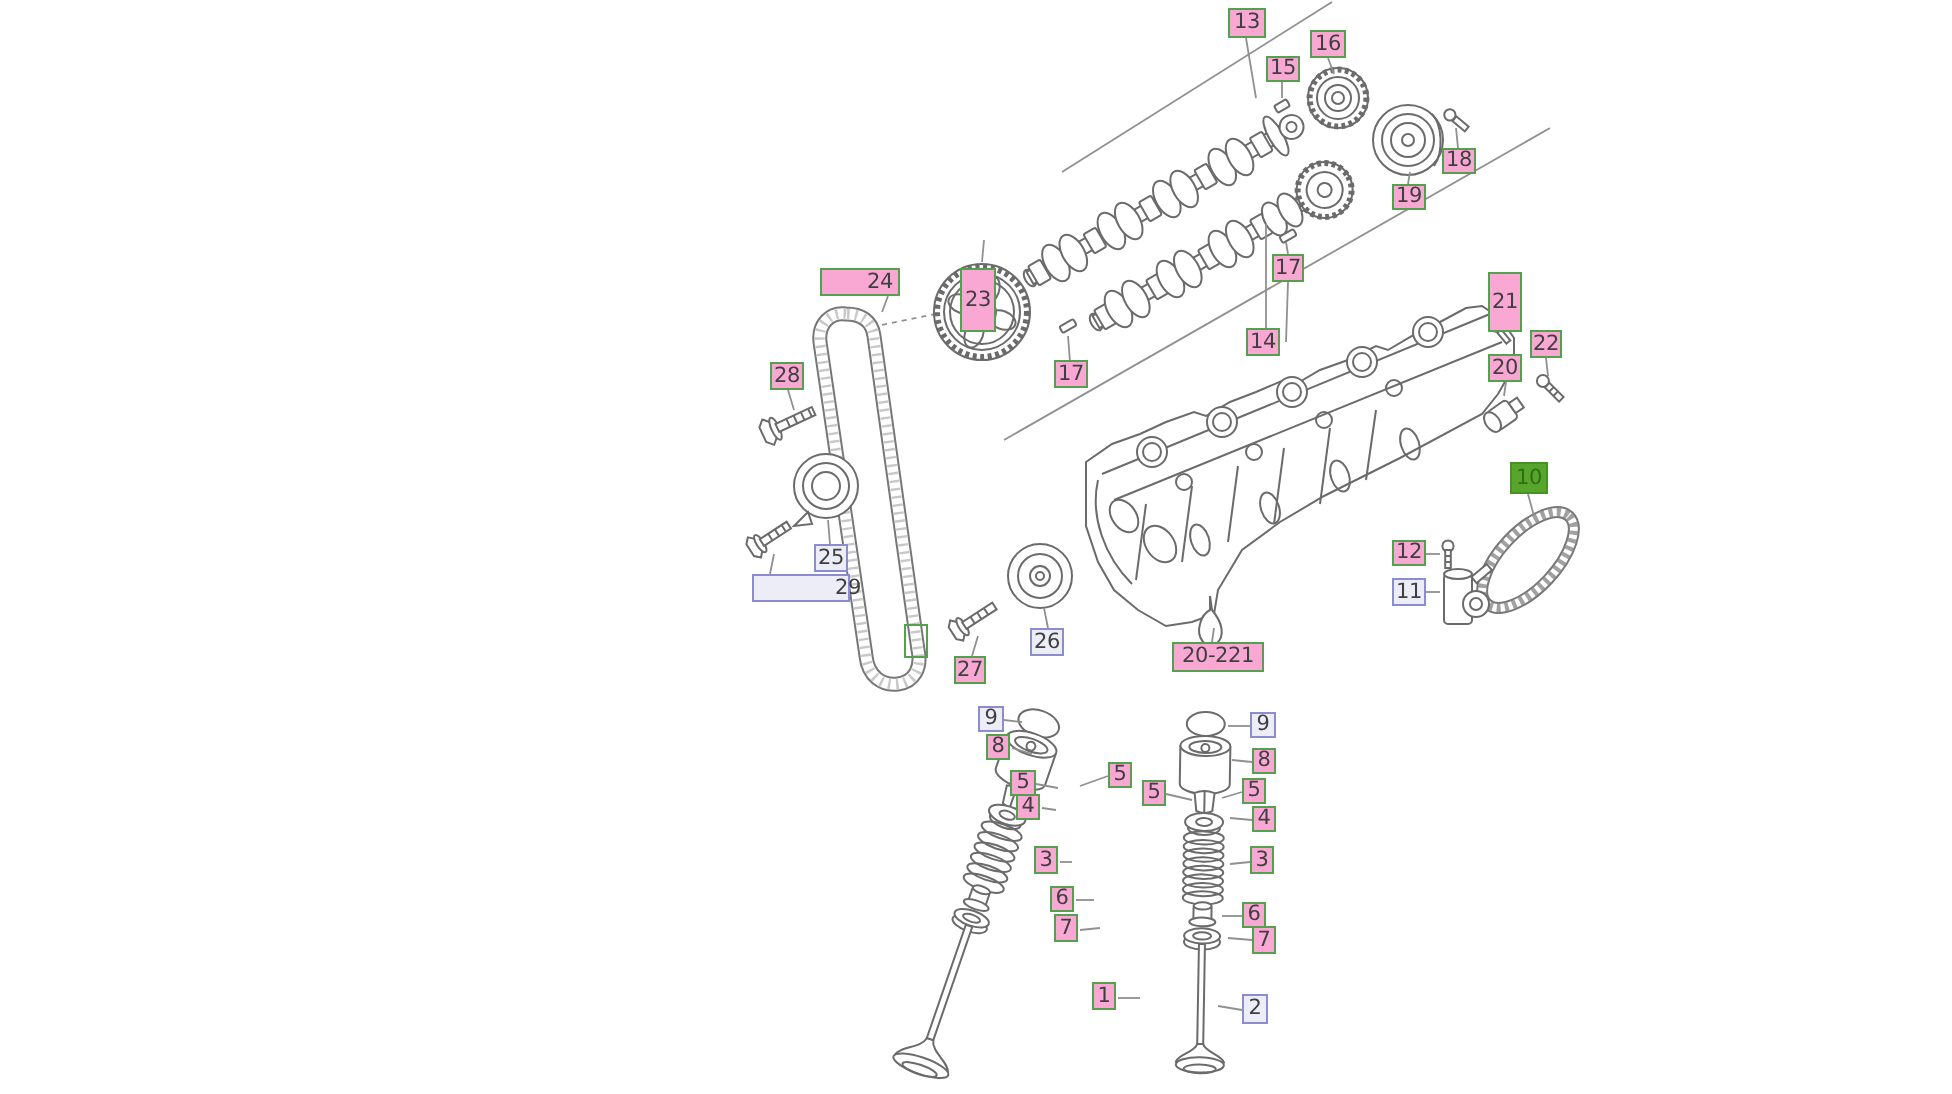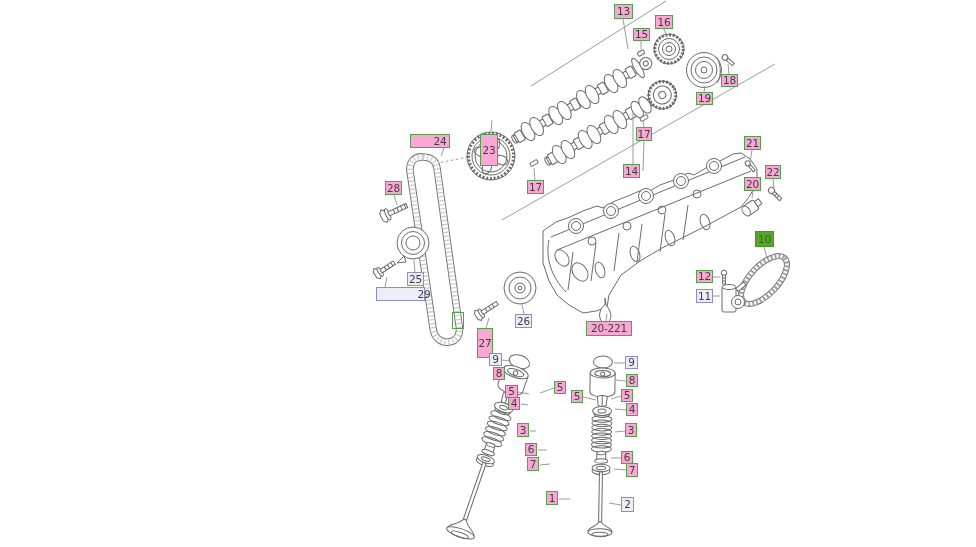--- a/index.html
+++ b/index.html
@@ -364,35 +364,35 @@
 
 <div id="callout-layer">
       <div class="callout green" style="left: 614px; top: 4px; width: 19px; height: 15px;">13</div>
       <div class="callout green" style="left: 655px; top: 15px; width: 18px; height: 14px;">16</div>
       <div class="callout green" style="left: 633px; top: 28px; width: 17px; height: 13px;">15</div>
       <div class="callout green" style="left: 721px; top: 74px; width: 17px; height: 13px;">18</div>
       <div class="callout green" style="left: 696px; top: 92px; width: 17px; height: 13px; text-align: center;">19</div>
       <div class="callout green" style="left: 480px; top: 105px; width: 18px; height: 32px; margin-top: 29px;">23</div>
       <div class="callout green" style="left: 636px; top: 127px; width: 16px; height: 14px;">17</div>
       <div class="callout green" style="left: 410px; top: 134px; width: 40px; height: 14px; padding-left: 20px;">24</div>
-      <div class="callout green" style="left: 744px; top: 136px; width: 17px; height: 14px;">21</div>
+      <div class="callout green" style="left: 744px; top: 136px; width: 17px; height: 30px;">21</div>
       <div class="callout green" style="left: 623px; top: 164px; width: 17px; height: 14px;">14</div>
       <div class="callout green" style="left: 765px; top: 165px; width: 16px; height: 14px;">22</div>
       <div class="callout green" style="left: 744px; top: 177px; width: 17px; height: 14px;">20</div>
       <div class="callout green" style="left: 527px; top: 180px; width: 17px; height: 14px;">17</div>
       <div class="callout green" style="left: 385px; top: 181px; width: 17px; height: 14px;">28</div>
       <div class="callout green-solid" style="left: 755px; top: 231px; width: 19px; height: 16px;">10</div>
       <div class="callout green" style="left: 696px; top: 270px; width: 17px; height: 13px;">12</div>
       <div class="callout blue" style="left: 407px; top: 272px; width: 17px; height: 14px;">25</div>
       <div class="callout blue" style="left: 376px; top: 287px; width: 18px; height: 14px; padding-left: 47px;">29</div>
       <div class="callout blue" style="left: 696px; top: 289px; width: 17px; height: 14px;">11</div>
       <div class="callout green-empty" style="left: 452px; top: 312px; width: 12px; height: 17px;"></div>
       <div class="callout blue" style="left: 515px; top: 314px; width: 17px; height: 14px;">26</div>
       <div class="callout green" style="left: 586px; top: 321px; width: 46px; height: 15px;">20-221</div>
-      <div class="callout green" style="left: 477px; top: 328px; width: 16px; height: 30px;">27</div>
+      <div class="callout green" style="left: 477px; top: 328px; width: 16px; height: 14px;">27</div>
       <div class="callout blue" style="left: 489px; top: 353px; width: 13px; height: 13px;">9</div>
       <div class="callout blue" style="left: 625px; top: 356px; width: 13px; height: 13px;">9</div>
       <div class="callout green" style="left: 493px; top: 367px; width: 12px; height: 13px;">8</div>
       <div class="callout green" style="left: 626px; top: 374px; width: 12px; height: 13px;">8</div>
       <div class="callout green" style="left: 554px; top: 381px; width: 12px; height: 13px;">5</div>
       <div class="callout green" style="left: 505px; top: 385px; width: 13px; height: 13px;">5</div>
       <div class="callout green" style="left: 571px; top: 390px; width: 12px; height: 13px;">5</div>
       <div class="callout green" style="left: 621px; top: 389px; width: 12px; height: 13px;">5</div>
       <div class="callout green" style="left: 508px; top: 397px; width: 12px; height: 13px;">4</div>
       <div class="callout green" style="left: 626px; top: 403px; width: 12px; height: 13px;">4</div>

